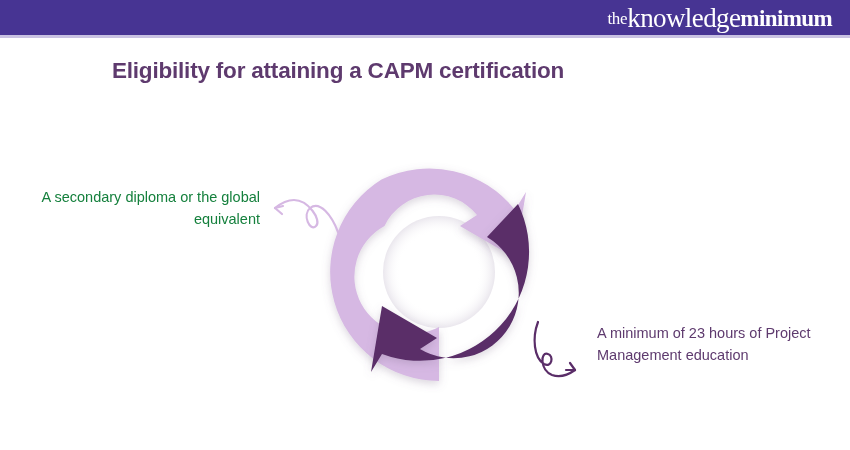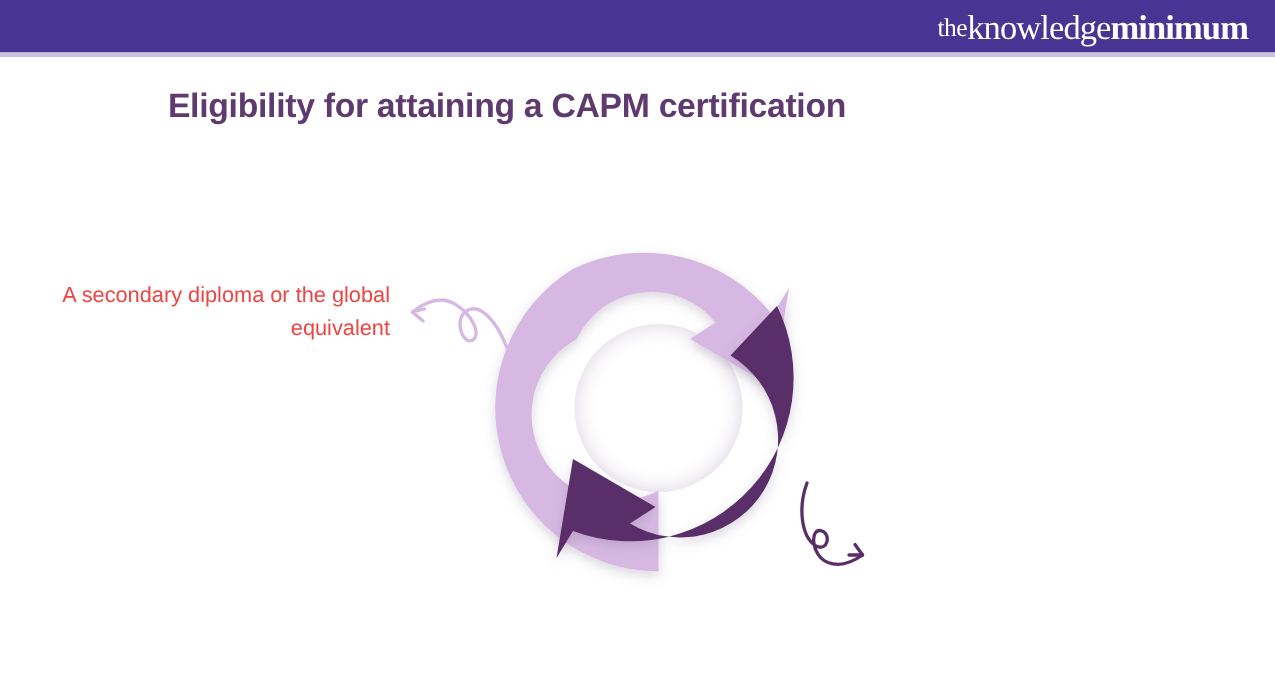--- a/index.html
+++ b/index.html
@@ -47,21 +47,21 @@
     white-space: nowrap;
     font-family: "Liberation Serif", serif;
     color: #ffffff;
     line-height: 1;
   }
   .brand-the {
     font-size: 17px;
     letter-spacing: -0.3px;
   }
   .brand-knowledge {
-    font-size: 23px;
+    font-size: 27px;
     letter-spacing: -0.6px;
   }
   .brand-academy {
     font-size: 23px;
     font-weight: bold;
     letter-spacing: -0.6px;
   }
 
   
   .page-title {
@@ -90,21 +90,21 @@
 
   
   .label-left {
     position: absolute;
     left: 35px;
     top: 186px;
     width: 225px;
     text-align: right;
     font-size: 14.5px;
     line-height: 22px;
-    color: #ef4444;
+    color: #15803d;
   }
   .label-right {
     position: absolute;
     left: 597px;
     top: 322px;
     width: 225px;
     text-align: left;
     font-size: 14.5px;
     line-height: 22px;
     color: #5e3a6e;
@@ -200,14 +200,15 @@
       <g fill="none" stroke="#5a2d68" stroke-width="2.2" stroke-linecap="round">
         <path d="M8 4 C 2 20, 4 40, 14 46 C 22 50, 24 38, 18 36 C 10 33, 10 52, 22 57 C 30 60, 38 57, 45 52"></path>
         <path d="M45 52 L 36 52"></path>
         <path d="M45 52 L 40 45"></path>
       </g>
     </svg>
   </div>
 
   <div class="label-left">A secondary diploma or the global equivalent</div>
 
+  <div class="label-right">A minimum of 23 hours of Project Management education</div>
 
 </div>
 
 </body></html>

